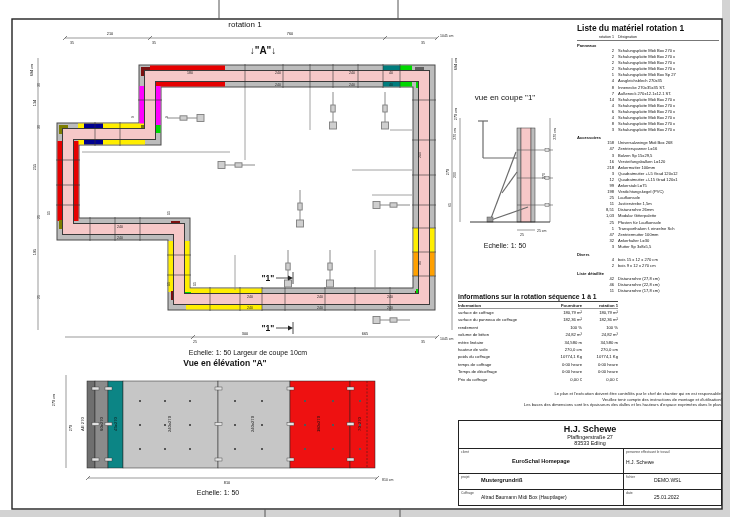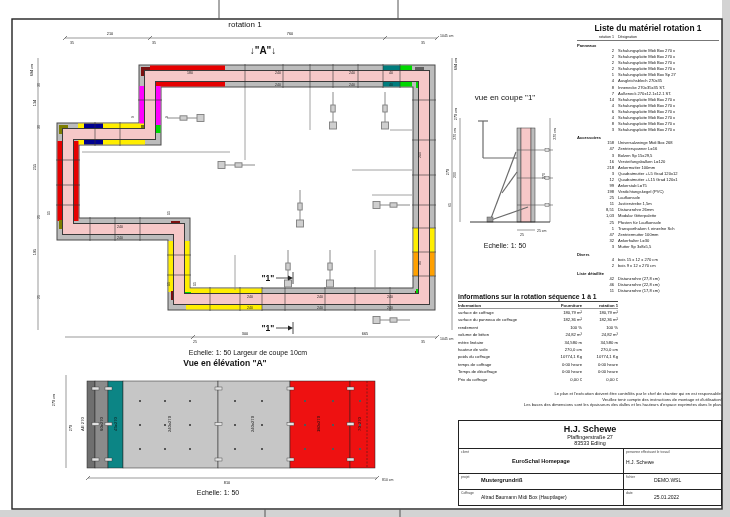--- a/index.html
+++ b/index.html
@@ -11,21 +11,21 @@
   }
   #sheet{
     position:absolute;left:0;top:0;width:722px;height:510px;
     background:#ffffff;
   }
   #drawing{position:absolute;left:0;top:0;}
   .abs{position:absolute;}
 
   
   #materials{left:577px;top:23px;width:142px;}
-  .mat-title{font-size:8.4px;font-weight:bold;text-align:center;white-space:nowrap;}
+  .mat-title{font-size:8.4px;font-weight:bold;text-align:left;white-space:nowrap;}
   .mat-cols{display:flex;font-size:3.6px;margin-top:2px;border-bottom:0.5px solid #777;padding-bottom:1px;}
   .mat-cols .c1{width:37px;text-align:right;padding-right:4px;}
   .mat-sec{font-size:4.1px;font-weight:bold;margin:1.5px 0 0.5px 0;}
   .mat-row{display:flex;font-size:4.1px;line-height:6.1px;white-space:nowrap;}
   .mat-q{width:37px;text-align:right;padding-right:4px;flex:none;}
   .mat-t{flex:1;overflow:hidden;}
 
   
   #infotable{left:458px;top:293px;width:160px;}
   .inf-title{font-size:6.8px;font-weight:bold;white-space:nowrap;border-bottom:0.6px solid #444;padding-bottom:1px;}

